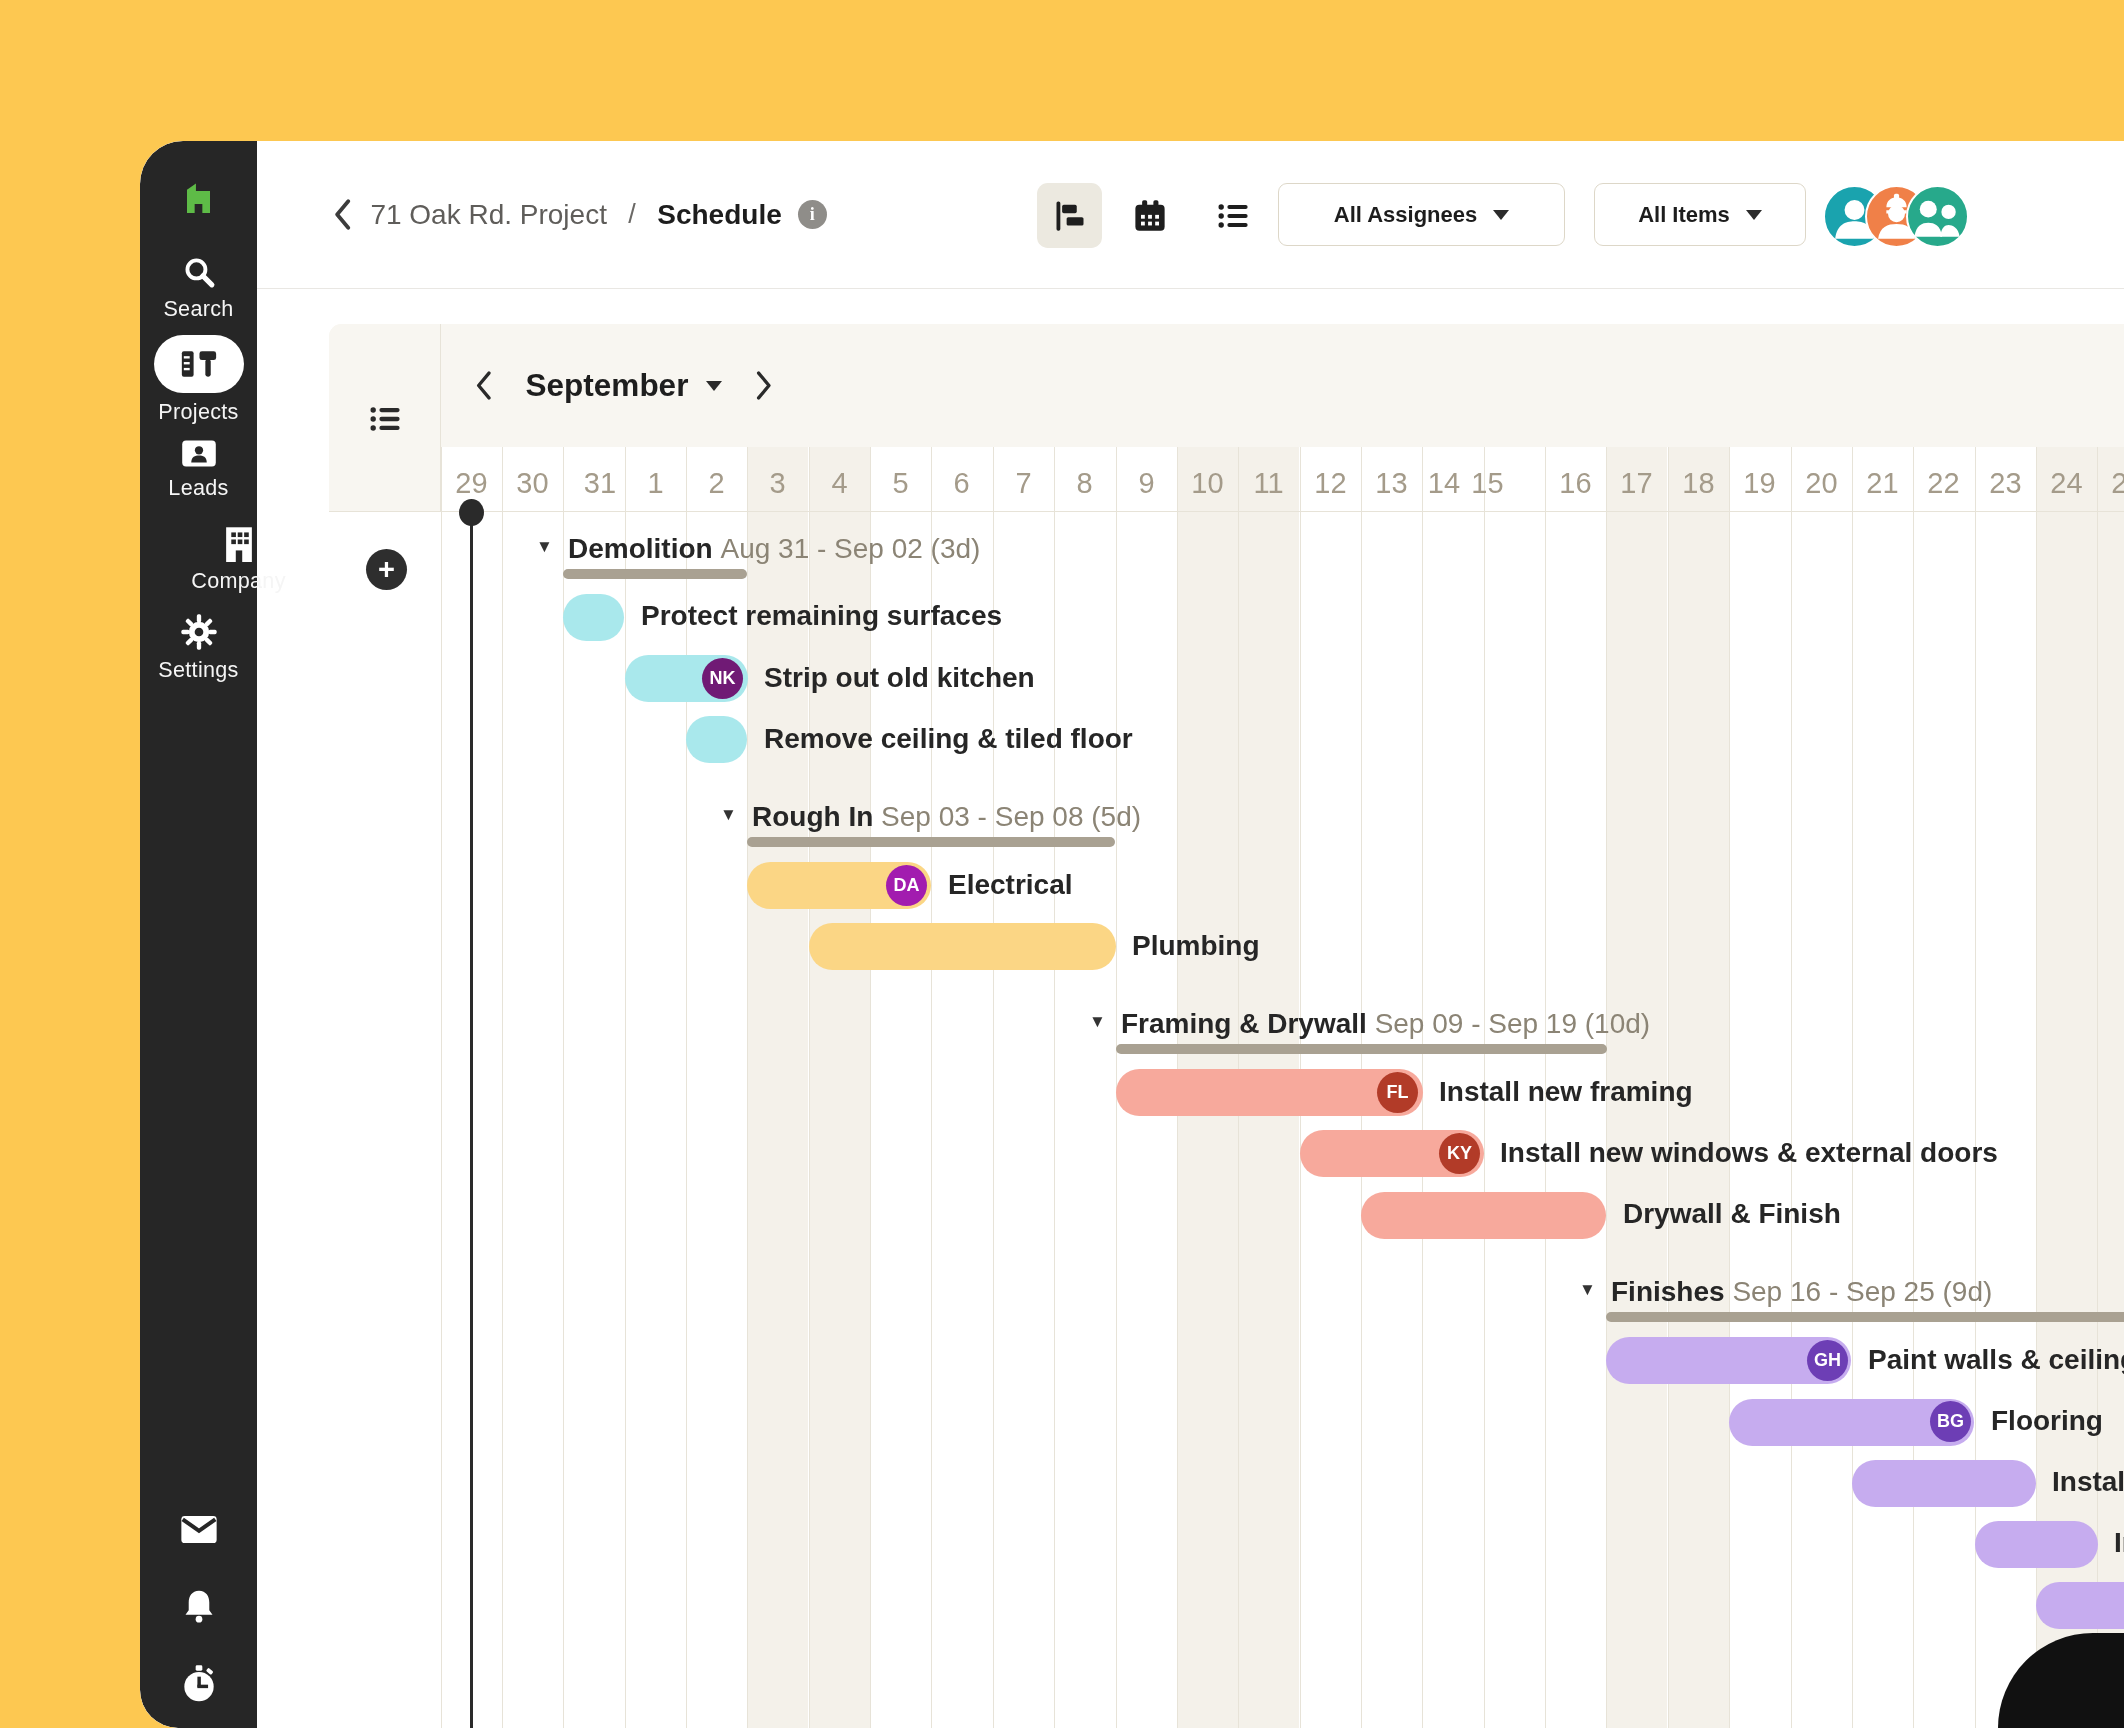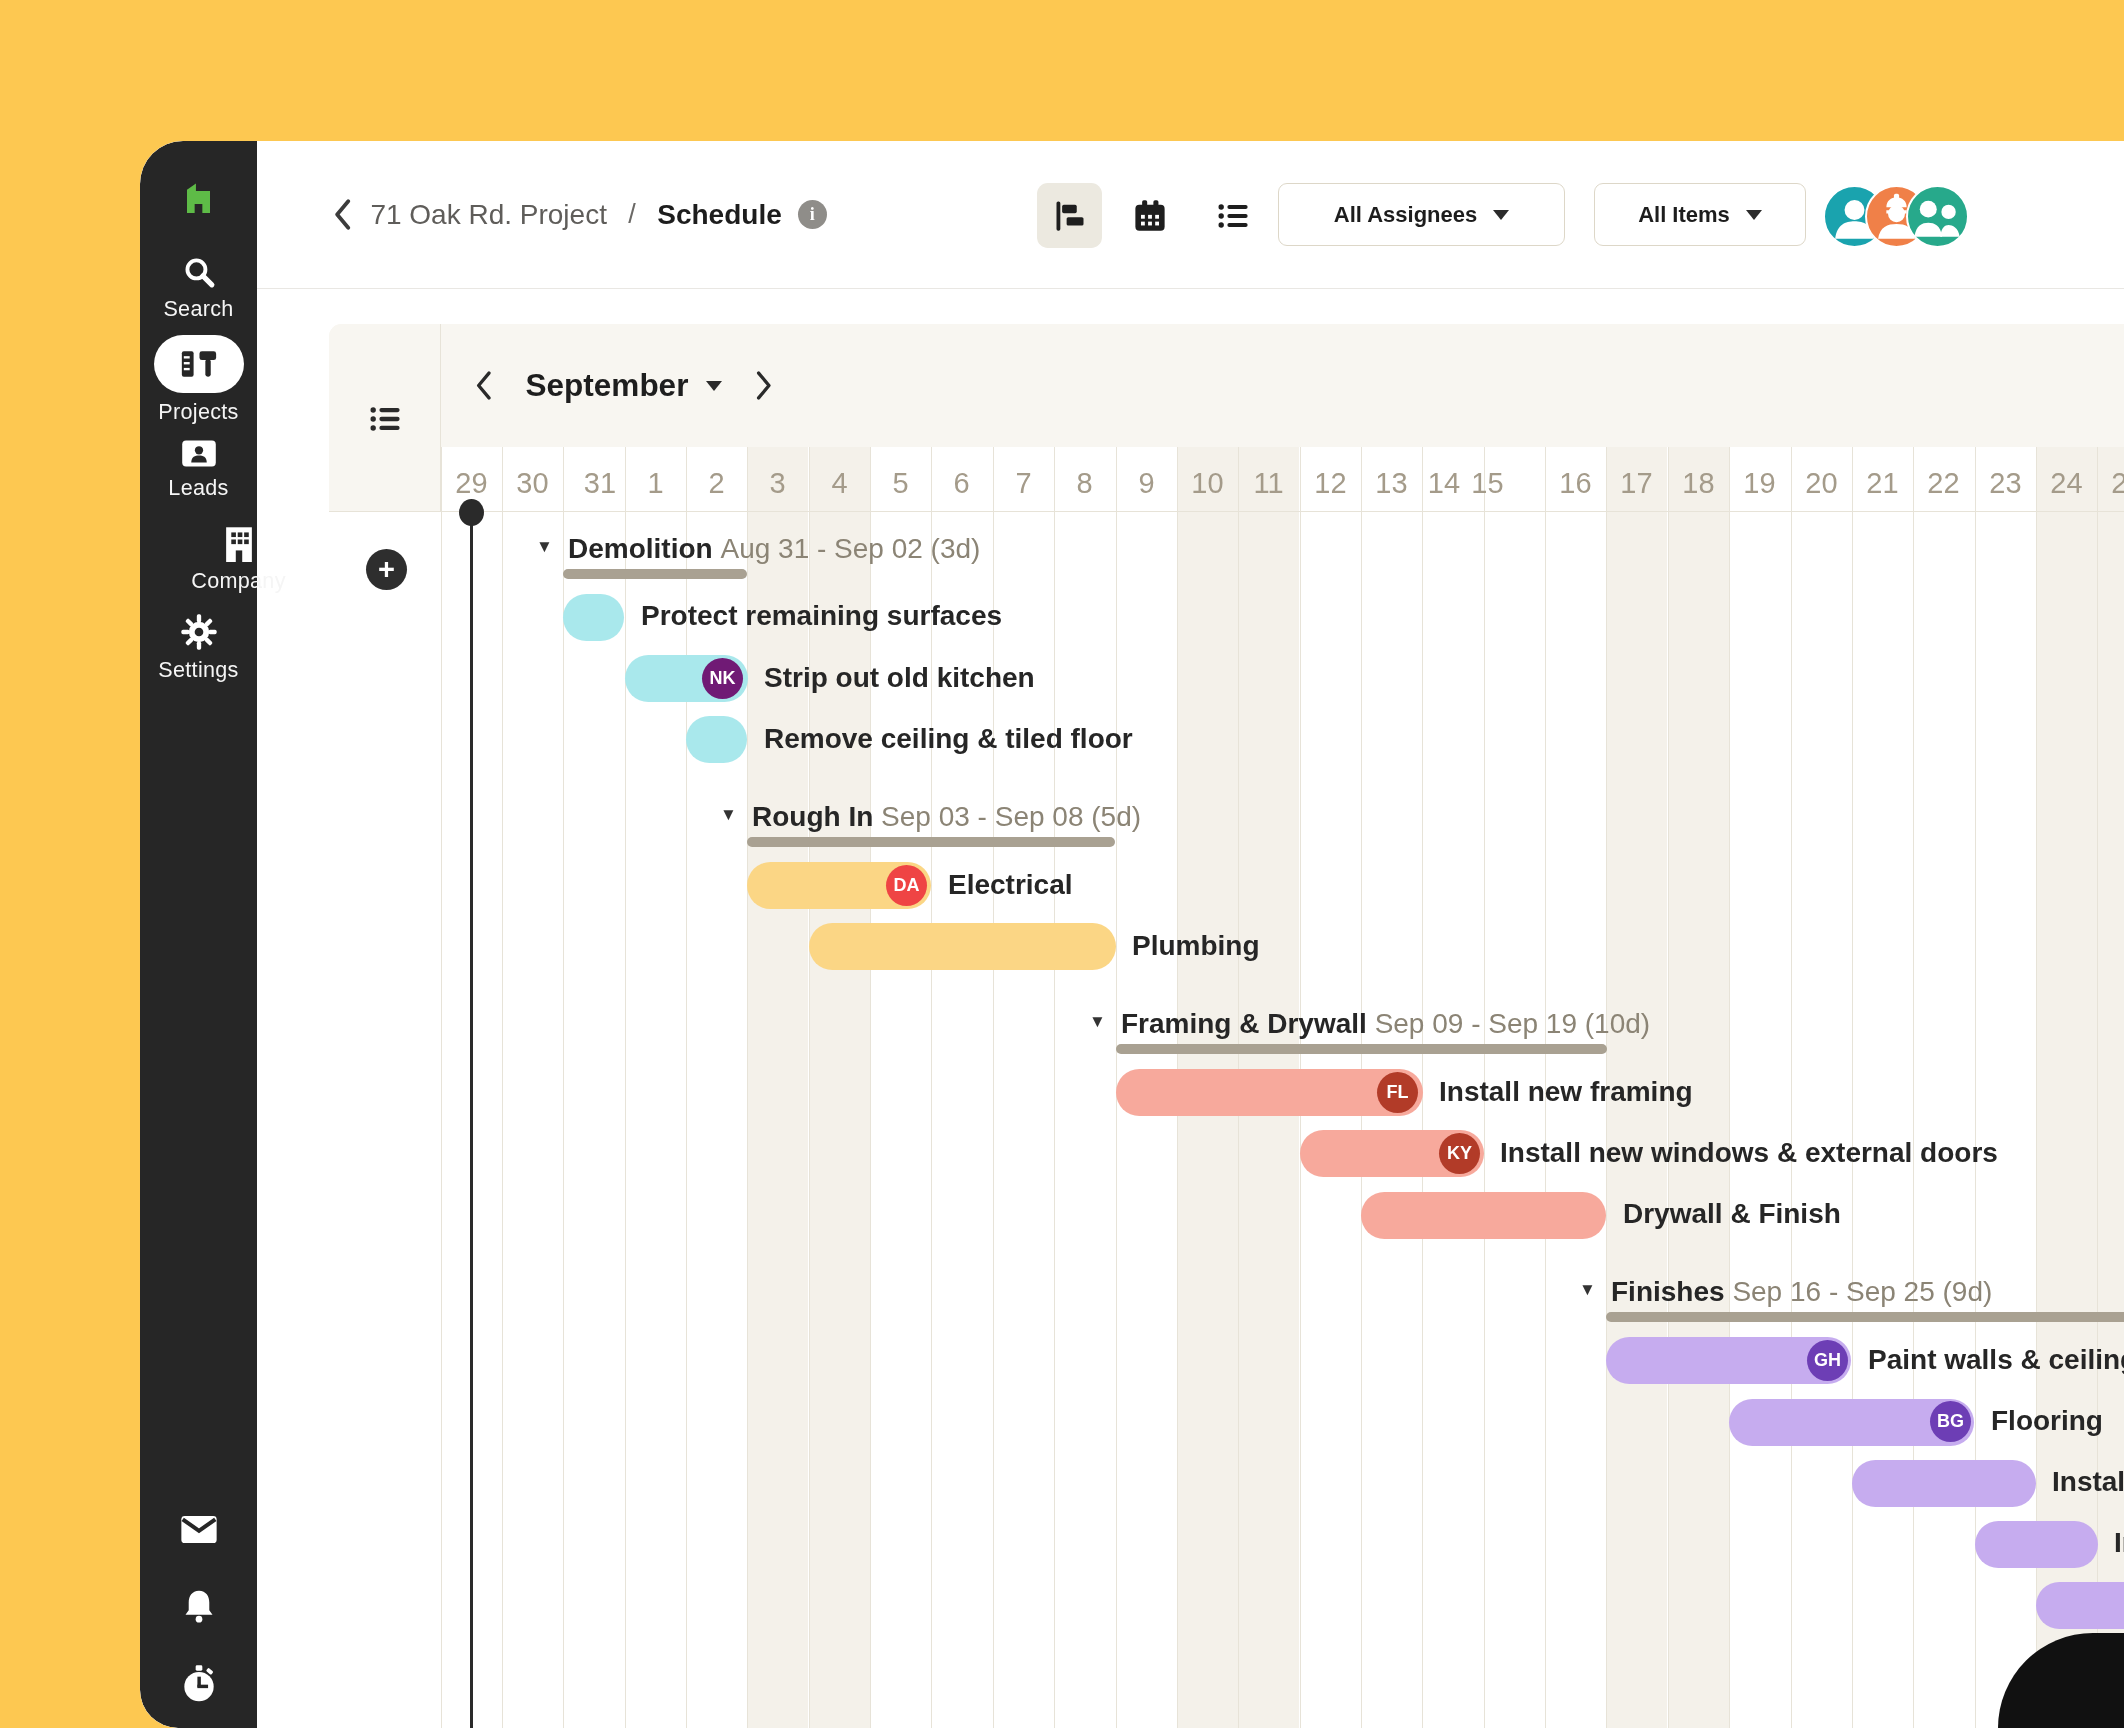--- a/index.html
+++ b/index.html
@@ -344,21 +344,21 @@
           <div class="task-bar" style="left: 234px; top: 270px; width: 61px; background: rgb(169, 232, 236);"></div>
           <div class="task-label" style="left: 312px; top: 276px;">Protect remaining surfaces</div>
           <div class="task-bar" style="left: 296px; top: 331px; width: 123px; background: rgb(169, 232, 236);"></div>
           <div class="avatar-chip" style="left: 373px; top: 334px; background: #701a75;">NK</div>
           <div class="task-label" style="left: 435px; top: 338px;">Strip out old kitchen</div>
           <div class="task-bar" style="left: 357px; top: 392px; width: 61px; background: rgb(169, 232, 236);"></div>
           <div class="task-label" style="left: 435px; top: 399px;">Remove ceiling &amp; tiled floor</div>
           <div class="group-row" style="left: 391px; top: 477px;"><span class="group-caret">▼</span><span class="group-name" style="margin-left: 32px;">Rough In </span><span class="group-dates">Sep 03 - Sep 08 (5d)</span></div>
           <div class="group-bar" style="left: 418px; top: 513px; width: 368px;"></div>
           <div class="task-bar" style="left: 418px; top: 538px; width: 184px; background: rgb(251, 214, 133);"></div>
-          <div class="avatar-chip" style="left: 557px; top: 541px; background: #ef4444;">DA</div>
+          <div class="avatar-chip" style="left: 557px; top: 541px; background: #a21caf;">DA</div>
           <div class="task-label" style="left: 619px; top: 545px;">Electrical</div>
           <div class="task-bar" style="left: 480px; top: 599px; width: 307px; background: rgb(251, 214, 133);"></div>
           <div class="task-label" style="left: 803px; top: 606px;">Plumbing</div>
           <div class="group-row" style="left: 760px; top: 684px;"><span class="group-caret">▼</span><span class="group-name" style="margin-left: 32px;">Framing &amp; Drywall </span><span class="group-dates">Sep 09 - Sep 19 (10d)</span></div>
           <div class="group-bar" style="left: 787px; top: 720px; width: 491px;"></div>
           <div class="task-bar" style="left: 787px; top: 745px; width: 307px; background: rgb(247, 169, 156);"></div>
           <div class="avatar-chip" style="left: 1048px; top: 748px; background: rgb(178, 59, 40);">FL</div>
           <div class="task-label" style="left: 1110px; top: 752px;">Install new framing</div>
           <div class="task-bar" style="left: 971px; top: 806px; width: 184px; background: rgb(247, 169, 156);"></div>
           <div class="avatar-chip" style="left: 1110px; top: 809px; background: rgb(178, 59, 40);">KY</div>

